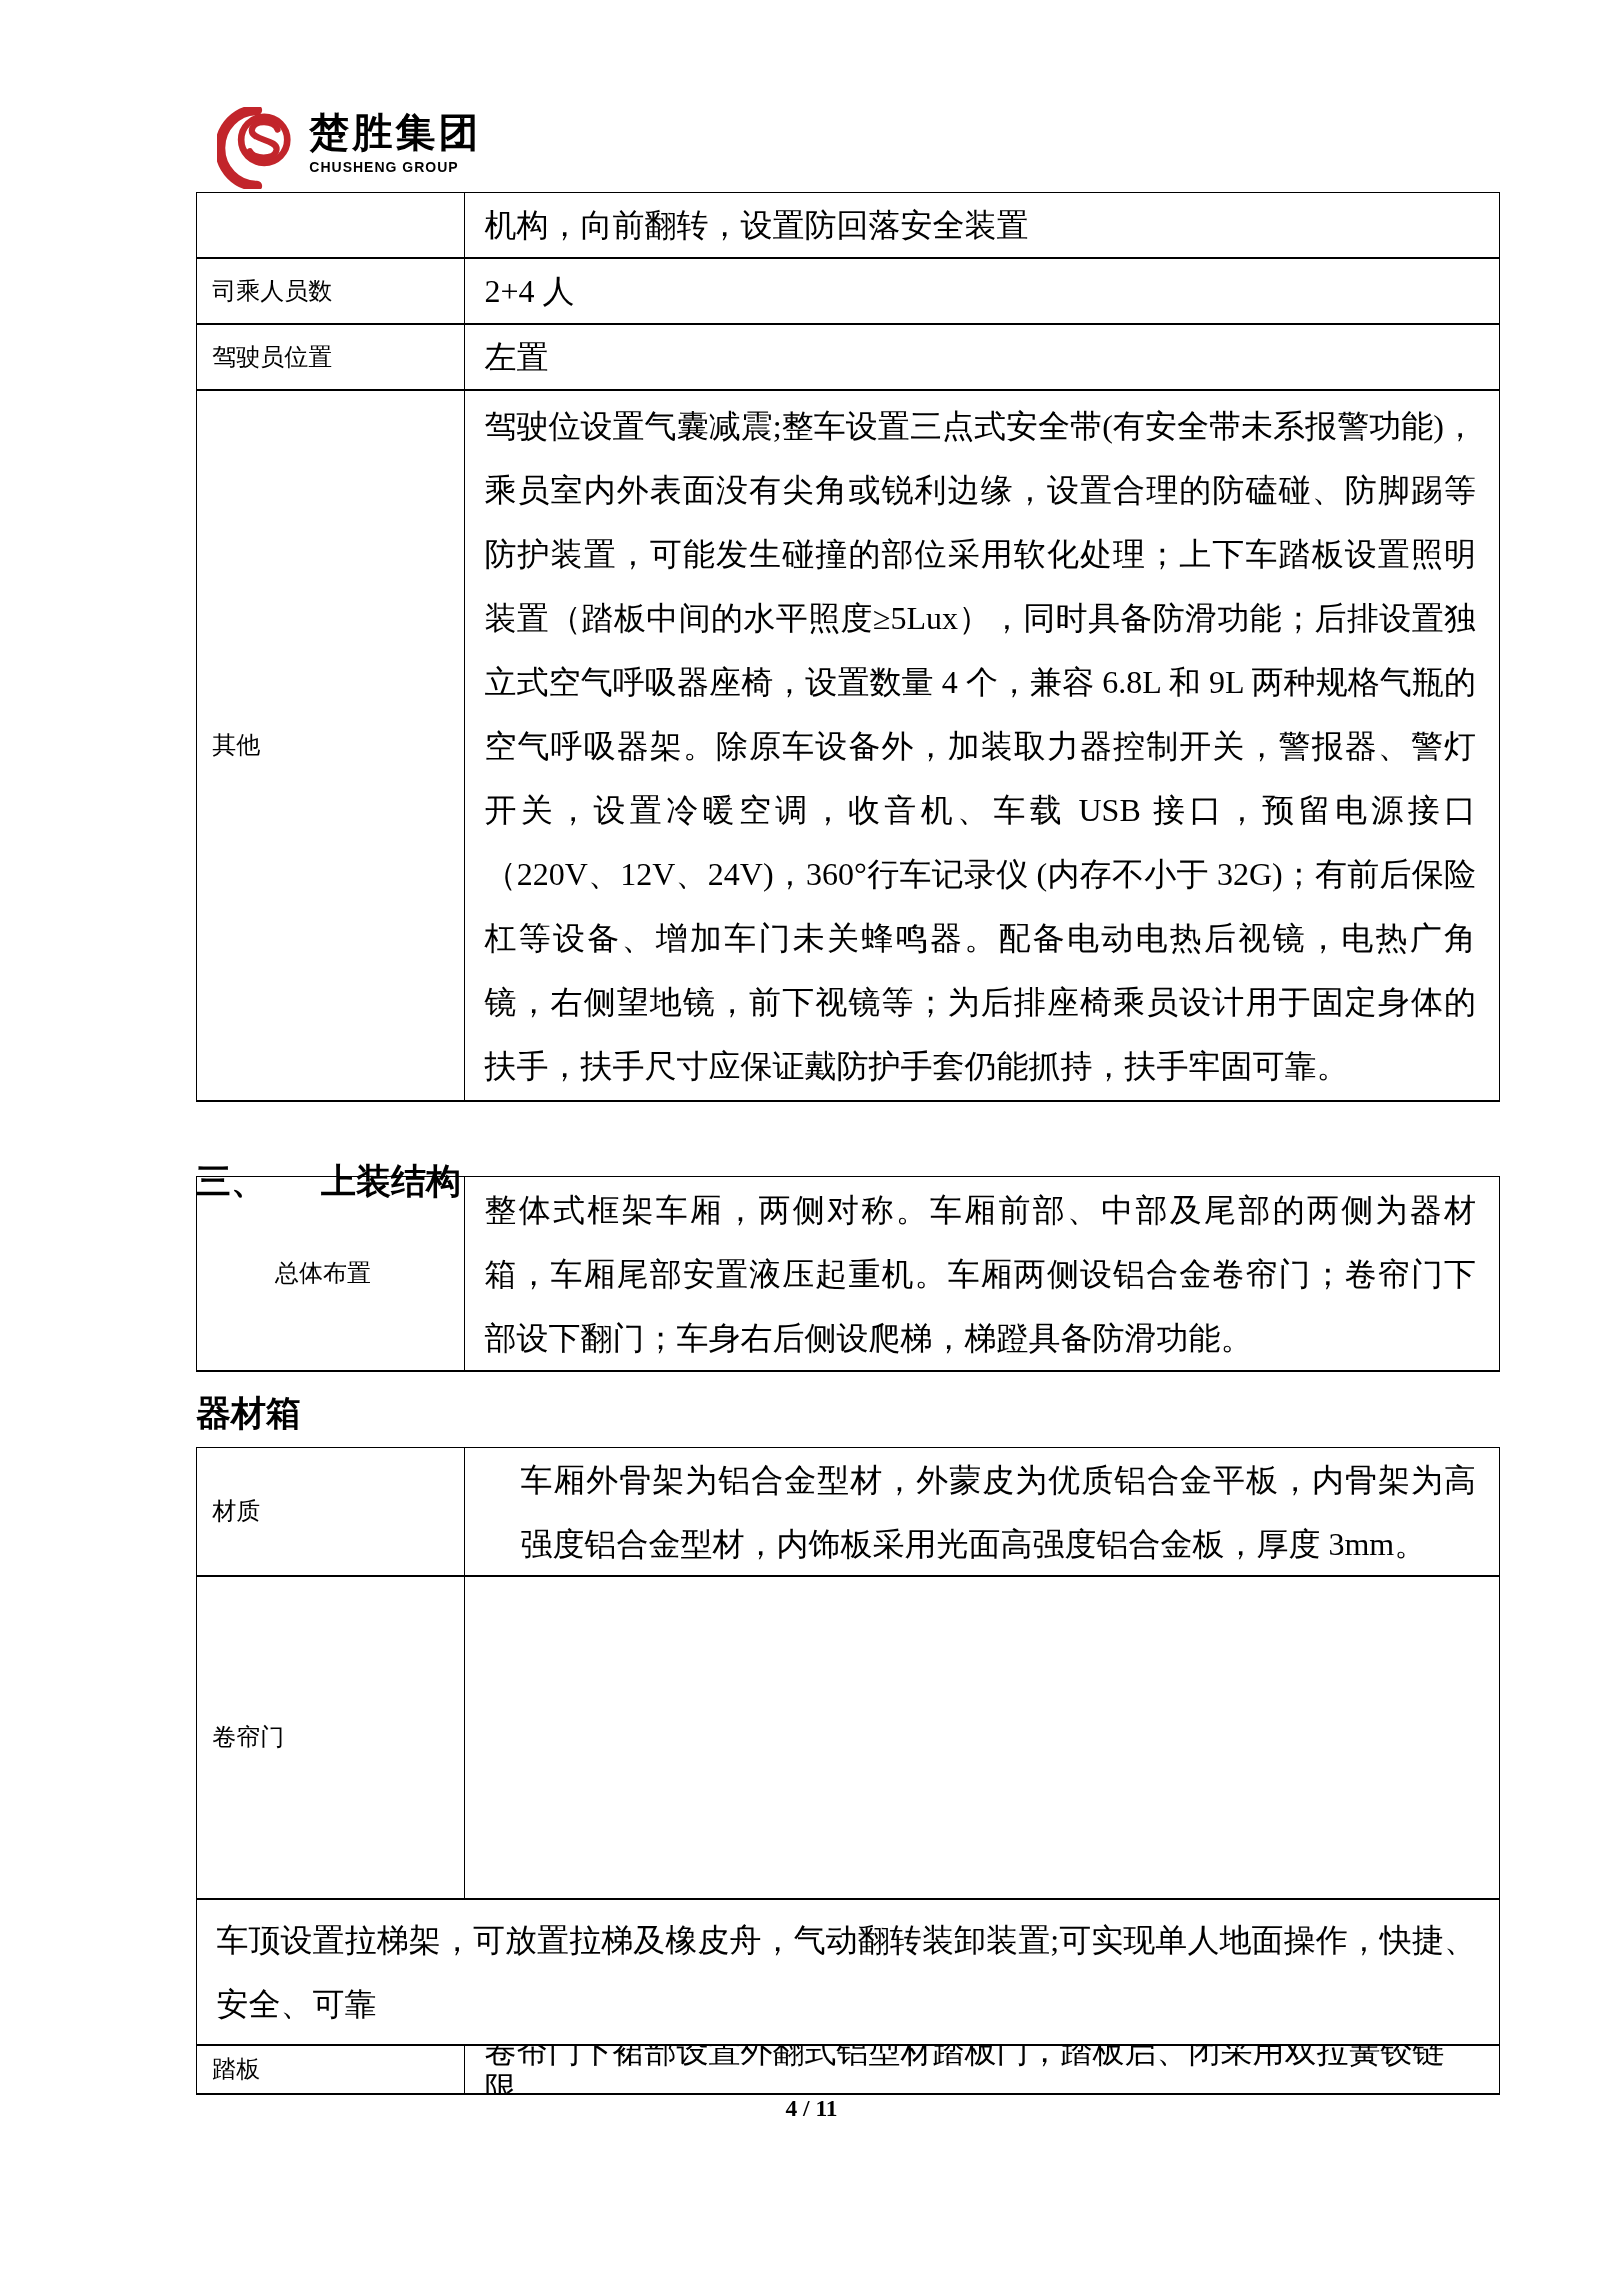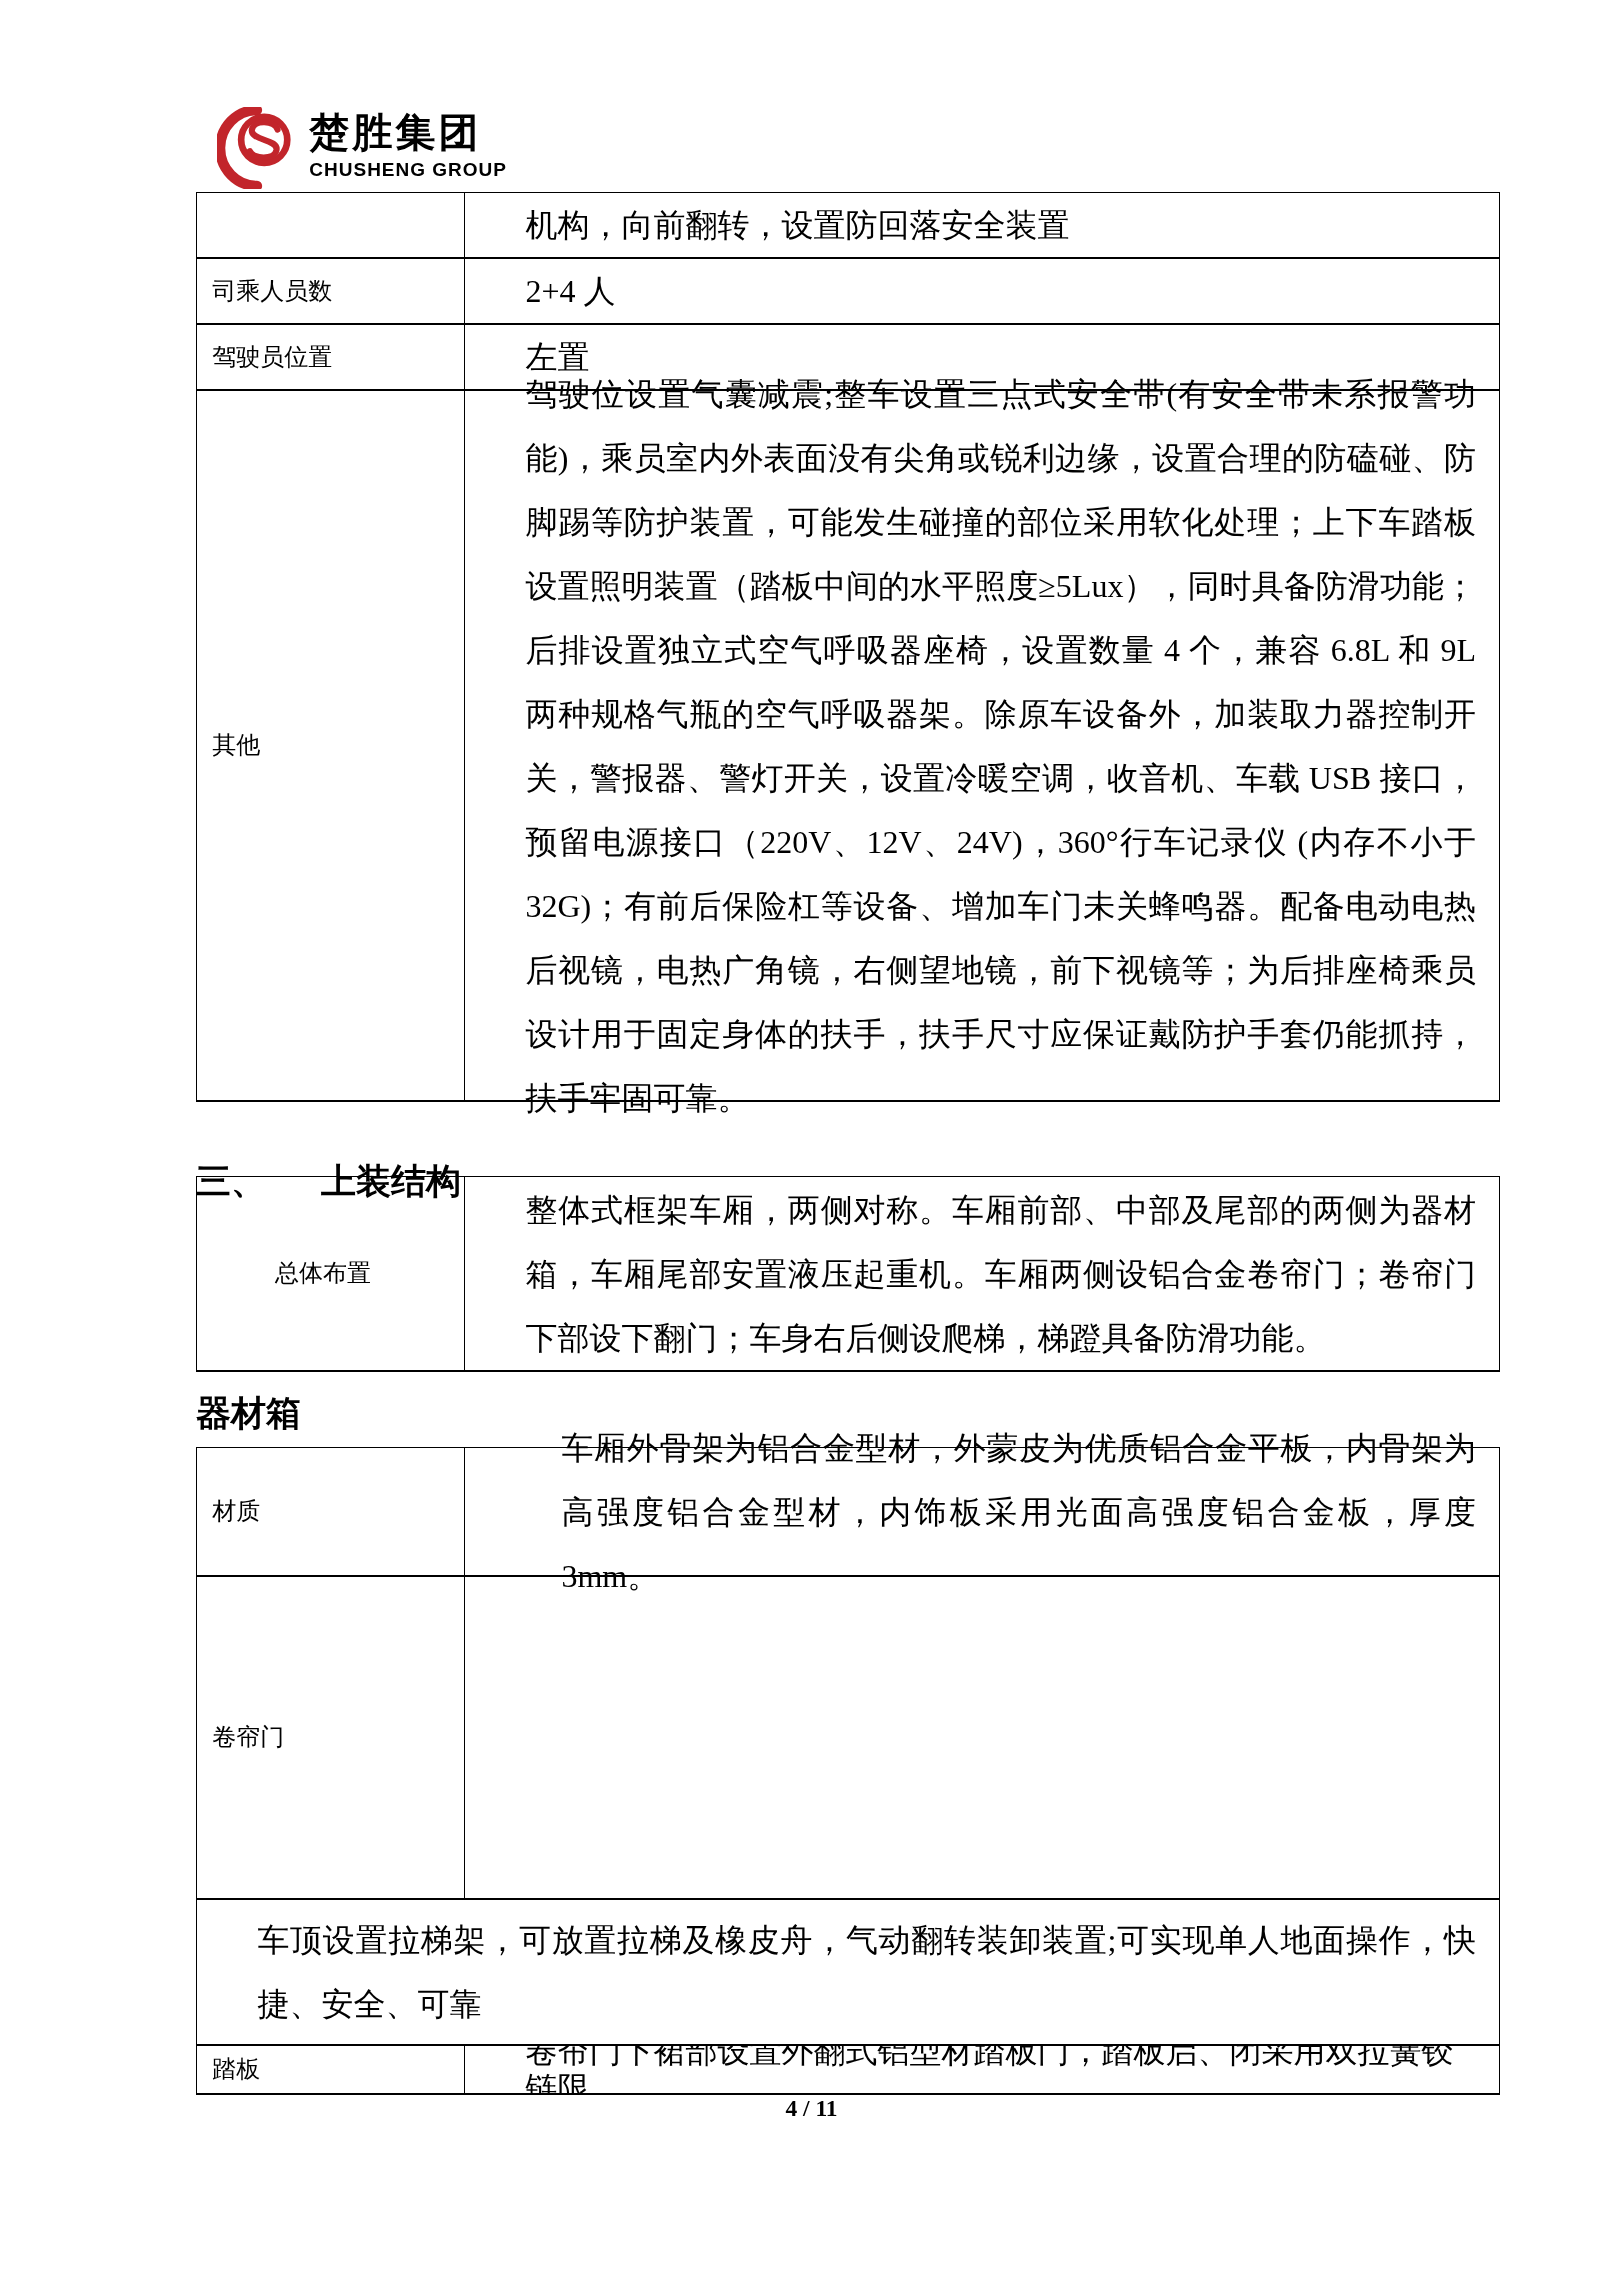--- a/index.html
+++ b/index.html
@@ -9,21 +9,21 @@
     background:#ffffff;
     font-family:"Liberation Serif","DejaVu Serif",serif;
     color:#000;
     overflow:hidden;
   }
   
   .logo{position:absolute;left:217px;top:107px;display:flex;align-items:flex-start;}
   .logo-icon{width:77px;height:82px;color:#c2252b;}
   .logo-text{margin-left:15.3px;font-family:"Liberation Sans","DejaVu Sans",sans-serif;font-weight:bold;}
   .logo-zh{font-size:40px;letter-spacing:3.1px;line-height:1;margin-top:5.1px;}
-  .logo-en{font-size:19px;letter-spacing:1px;line-height:1;margin-top:8.2px;}
+  .logo-en{font-size:14px;letter-spacing:1px;line-height:1;margin-top:8.2px;}
   
   .doc-table{
     position:absolute;left:196px;width:1304px;
     border:1.5px solid #000;border-bottom-width:2.6px;
     box-sizing:border-box;
   }
   .t-row{display:flex;box-sizing:border-box;border-bottom:2px solid #000;}
   .t-row.last{border-bottom:none;}
   .t-label{
     flex:0 0 268px;width:268px;box-sizing:border-box;
@@ -33,21 +33,21 @@
     font-size:24px;line-height:1.1;
   }
   .t-label.indent{padding-left:78px;}
   .t-value{
     flex:1;box-sizing:border-box;
     display:flex;align-items:center;
     padding:0 23px 0 19.4px;
     font-size:32px;line-height:64px;
     text-align:justify;
   }
-  .t-value > span{width:100%;margin-left:41px;}
+  .t-value > span{width:100%;}
   .single .t-value{line-height:1.15;text-align:left;}
   
   .h129{height:66px;}
   .h1386{height:709px;}
   .h377{height:193px;}
   .h252{height:129px;gap:36px;}
   .h632{height:323px;}
   .h286{height:146px;}
   .h92{height:47px;overflow:hidden;}
   #table-cab{top:192px;}

